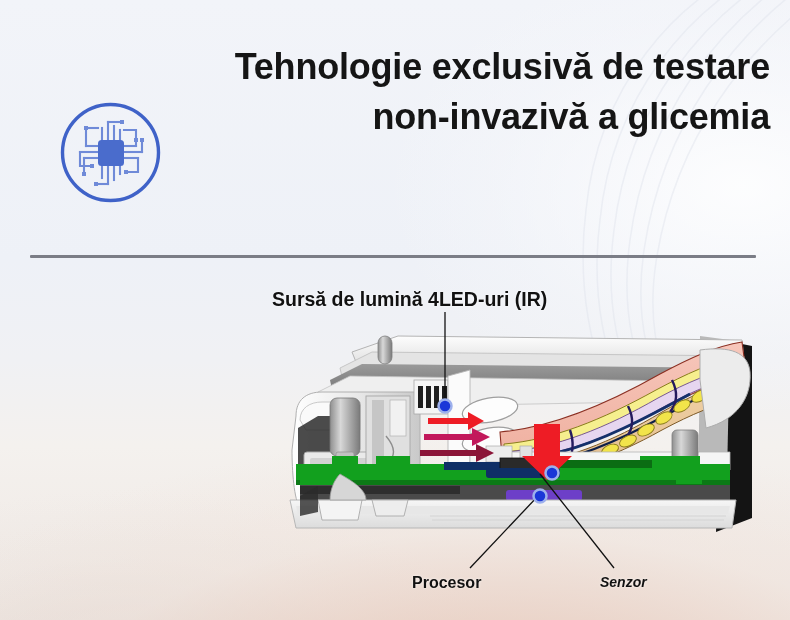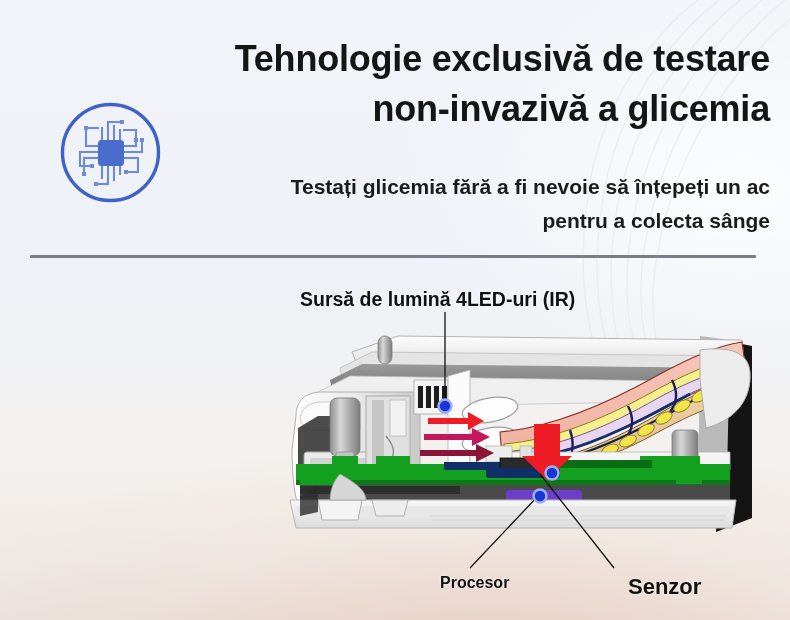--- a/index.html
+++ b/index.html
@@ -21,46 +21,45 @@
   }
   .bg-blur-right{
     background:radial-gradient(58% 48% at 94% 30%,rgba(255,255,255,.85) 0%,rgba(247,248,251,.35) 55%,rgba(240,242,247,0) 78%);
   }
   .swirl{
     position:absolute;right:-60px;top:-40px;width:420px;height:430px;opacity:.5;
   }
 
   
   .headline{
-    position:absolute;left:120px;top:34px;width:650px;
+    position:absolute;left:120px;top:42px;width:650px;
     text-align:right;color:#151515;
     font-weight:bold;font-size:36px;line-height:50px;letter-spacing:-.2px;
   }
   .subline{
     position:absolute;left:150px;top:170px;width:620px;
     text-align:right;color:#1b1b1b;
     font-weight:bold;font-size:21px;line-height:34px;
   }
   .divider{
     position:absolute;left:30px;top:255px;width:726px;height:3px;background:#7b7d86;border-radius:1px;
   }
 
   
   .badge{position:absolute;left:58px;top:100px;width:105px;height:105px;}
   .badge svg{display:block;}
 
   
   .callout{
     position:absolute;color:#111;font-weight:bold;white-space:nowrap;
     text-shadow:0 0 3px rgba(255,255,255,.75);
-    margin-left:28px;
   }
   #label-led{left:272px;top:288px;font-size:19.5px;}
   #label-proc{left:412px;top:574px;font-size:16px;}
-  #label-sensor{left:600px;top:574px;font-size:22px;}
+  #label-sensor{left:600px;top:574px;font-size:14px;font-style:italic;}
   .device{position:absolute;left:0;top:0;width:790px;height:620px;}
 </style>
 </head>
 <body>
 
 <div id="page">
 
   <div class="bg-layer bg-top"></div>
   <div class="bg-layer bg-blur-right"></div>
   <div class="bg-layer bg-warm2"></div>
@@ -75,24 +74,20 @@
       <path d="M356 0 C 256 44 182 140 170 260 C 162 322 170 374 188 422"></path>
       <path d="M340 0 C 242 36 168 130 156 250 C 148 314 156 368 174 420"></path>
     </g>
   </svg>
 
   <div class="headline">
     <div>Tehnologie exclusivă de testare</div>
     <div>non-invazivă a glicemia</div>
   </div>
 
-  <div class="subline">
-    <div>Testați glicemia fără a fi nevoie să înțepeți un ac</div>
-    <div>pentru a colecta sânge</div>
-  </div>
 
   <div class="divider"></div>
 
   <div class="badge">
     <svg width="105" height="105" viewBox="0 0 105 105">
       <circle cx="52.5" cy="52.5" r="48" fill="none" stroke="#3f62c8" stroke-width="3.4"></circle>
       <g stroke="#6f8ad8" stroke-width="2.1" fill="none" stroke-linecap="square">
 
         <path d="M44 44 L44 28"></path>
           <path d="M50 44 L50 22"></path>

